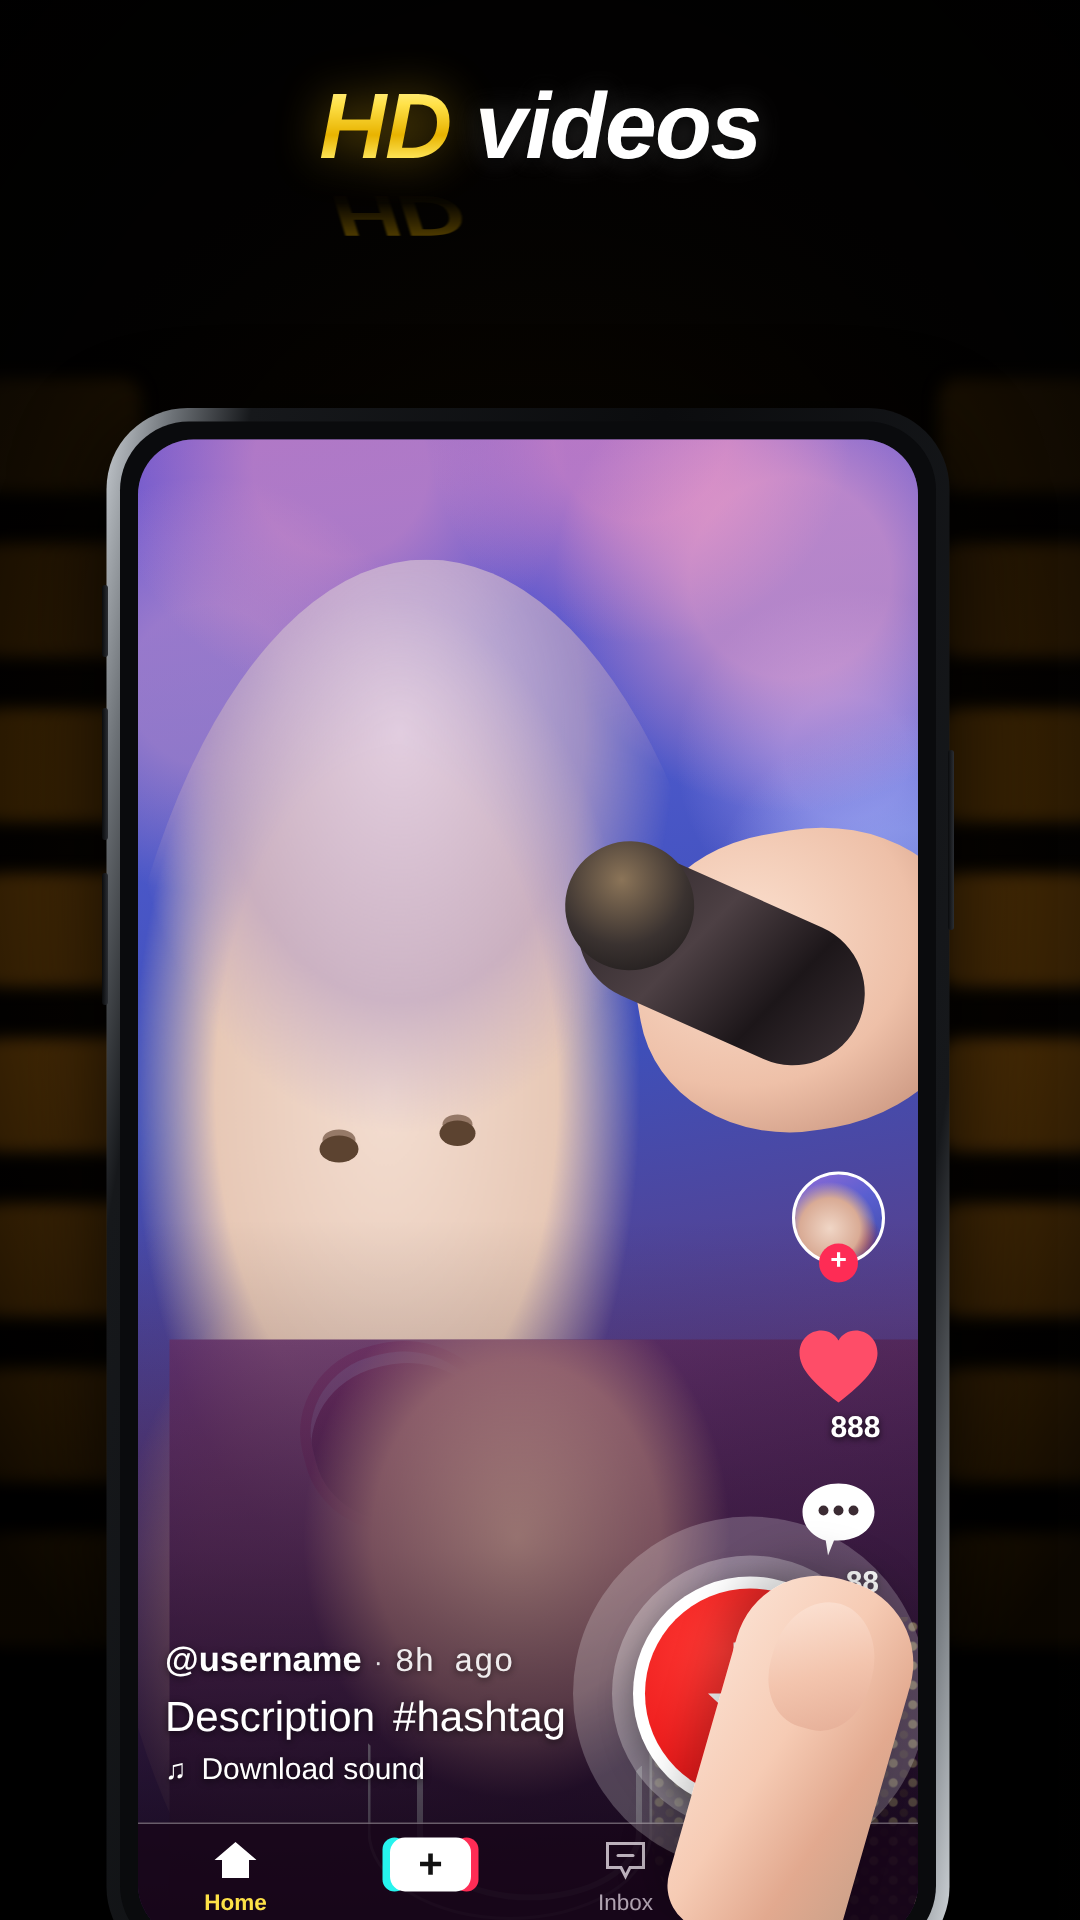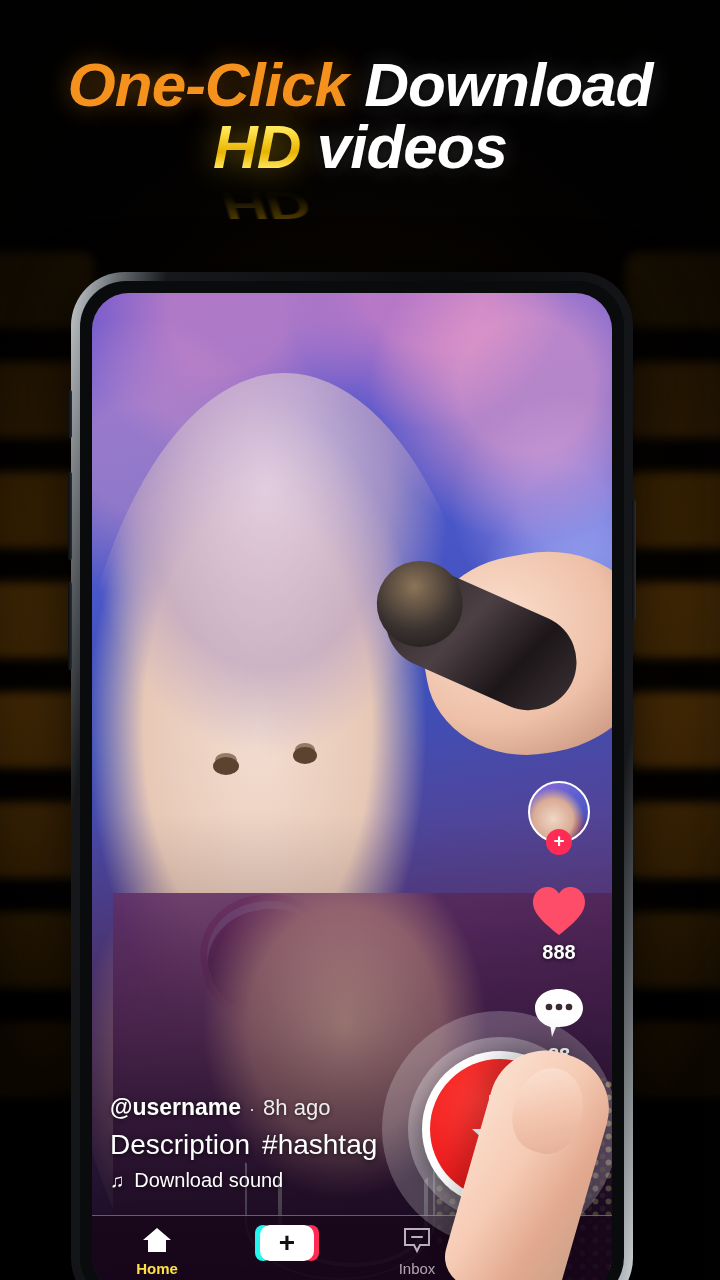--- a/index.html
+++ b/index.html
@@ -278,21 +278,21 @@
     transform: translateX(-50%);
     width: 26px; height: 26px;
     border-radius: 50%;
     background: #FE2C55;
     color: #fff;
     font-size: 19px;
     font-weight: bold;
     line-height: 24px;
     text-align: center;
   }
-  .rail-item { display: flex; flex-direction: column; align-items: center; margin-bottom: 22px; }
+  .rail-item { display: flex; flex-direction: column; align-items: flex-end; margin-bottom: 22px; }
   .heart-icon { width: 56px; height: 52px; display: block; }
   .bubble-icon { width: 54px; height: 54px; display: block; }
   .rail-count {
     margin-top: 4px;
     color: #fff;
     font-size: 20px;
     font-weight: bold;
     text-shadow: 0 1px 4px rgba(0,0,0,0.75);
   }
   .music-disc {
@@ -371,21 +371,21 @@
     left: 18px;
     bottom: 101px;
     width: 340px;
     z-index: 28;
     color: #ffffff;
     text-shadow: 0 1px 5px rgba(0,0,0,0.7);
   }
   .cap-row { display: flex; align-items: baseline; gap: 8px; margin-bottom: 8px; }
   .cap-user { font-size: 23px; font-weight: bold; }
   .cap-dot { font-size: 18px; opacity: 0.85; }
-  .cap-time { font-size: 22px; opacity: 0.9; }
+  .cap-time { font-size: 22px; opacity: 0.9; font-family: Liberation Mono, monospace; }
   .cap-desc { font-size: 28px; margin-bottom: 8px; }
   .cap-desc .tag { margin-left: 12px; }
   .cap-trans { font-size: 19px; margin-bottom: 12px; }
   .cap-sound { font-size: 20px; display: flex; align-items: center; gap: 10px; }
   .cap-note { font-size: 19px; }
 
   
   .navbar {
     position: absolute;
     left: 0; right: 0; bottom: 0;
@@ -453,24 +453,20 @@
     <div class="perf p4"></div>
     <div class="perf p5"></div>
     <div class="perf p5"></div>
     <div class="perf p4"></div>
     <div class="perf p3"></div>
   </div>
 
   <div class="bg-vignette"></div>
 
   <div class="headline">
-    <div class="line1">
-      <span class="t-orange">One-Click</span>
-      <span class="t-white">Download</span>
-    </div>
     <div class="line2">
       <span class="t-hd">HD</span>
       <span class="t-white">videos</span>
       <div class="hd-reflect">
         <span>HD</span><span class="pad">videos</span>
       </div>
     </div>
   </div>
 
   <div class="phone">

